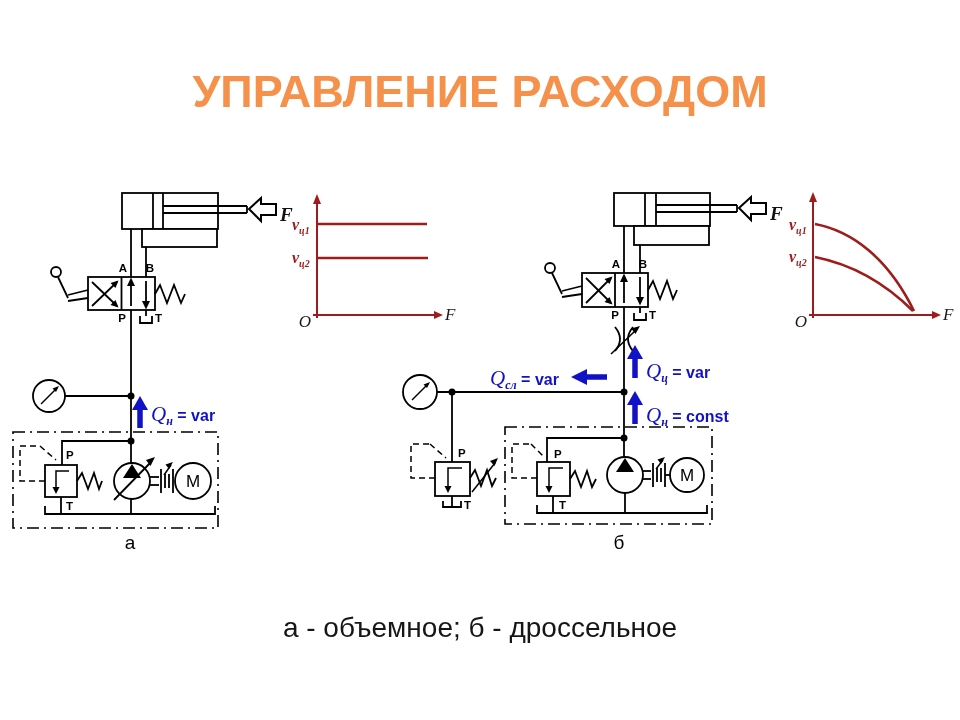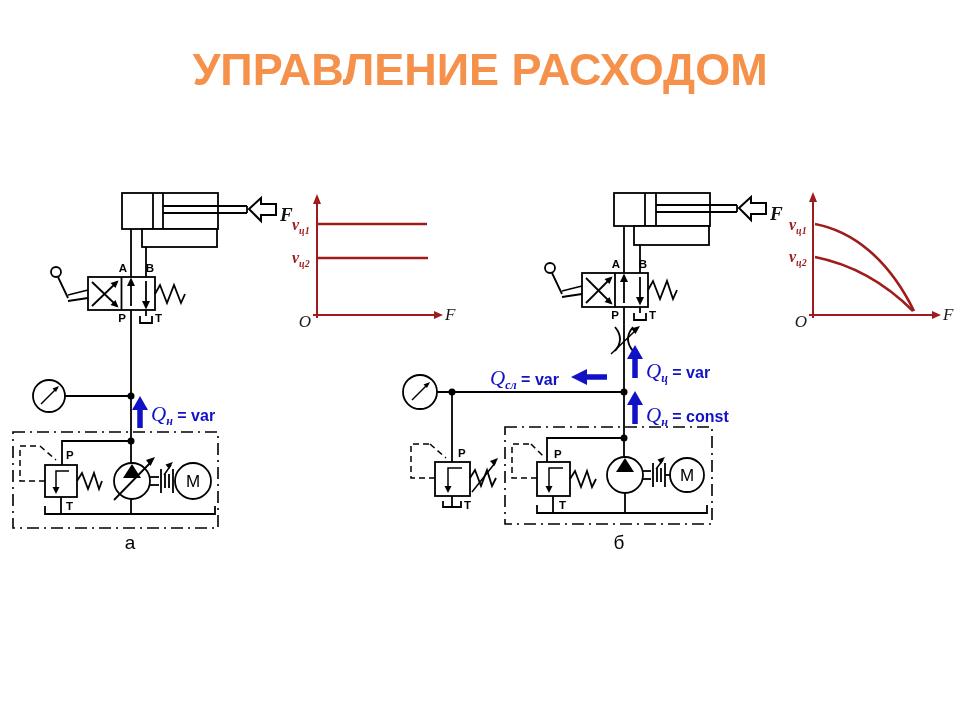--- a/index.html
+++ b/index.html
@@ -1,18 +1,18 @@
 <!DOCTYPE html>
 <html><head>
 <meta charset="utf-8">
 <style>
   html,body{margin:0;padding:0;background:#fff;}
   .stage{position:relative;width:960px;height:720px;background:#fff;overflow:hidden;
          font-family:"Liberation Sans",sans-serif;}
-  .title{position:absolute;left:0;top:44px;width:960px;text-align:center;
+  .title{position:absolute;left:0;top:66px;width:960px;text-align:center;
          font-size:45px;font-weight:bold;letter-spacing:0px;color:#F5914B;
          font-family:"Liberation Sans",sans-serif;}
   .caption{position:absolute;left:0;top:612px;width:960px;text-align:center;
          font-size:28px;color:#161616;font-family:"Liberation Sans",sans-serif;}
   svg{position:absolute;left:0;top:0;}
   
   .ink{stroke:#000;fill:none;stroke-width:1.8;}
   .thin{stroke:#000;fill:none;stroke-width:1.5;}
   .wfill{fill:#fff;}
   .blk{fill:#000;stroke:none;}
@@ -293,13 +293,14 @@
         <path class="curve" d="M 815,224 C 852,231 888,258 914,311"></path>
         <path class="curve" d="M 815,257 C 850,264 884,282 913,311"></path>
         <text x="789" y="230"><tspan class="gv">v</tspan><tspan class="gvsub" dy="4">ц1</tspan></text>
         <text x="789" y="262"><tspan class="gv">v</tspan><tspan class="gvsub" dy="4">ц2</tspan></text>
         <text class="gax" x="801" y="327" text-anchor="middle">O</text>
         <text class="gax" x="943" y="320">F</text>
       </g>
     </g>
   </svg>
 
+  <div class="caption">а - объемное; б - дроссельное</div>
 </div>
 
 </body></html>

